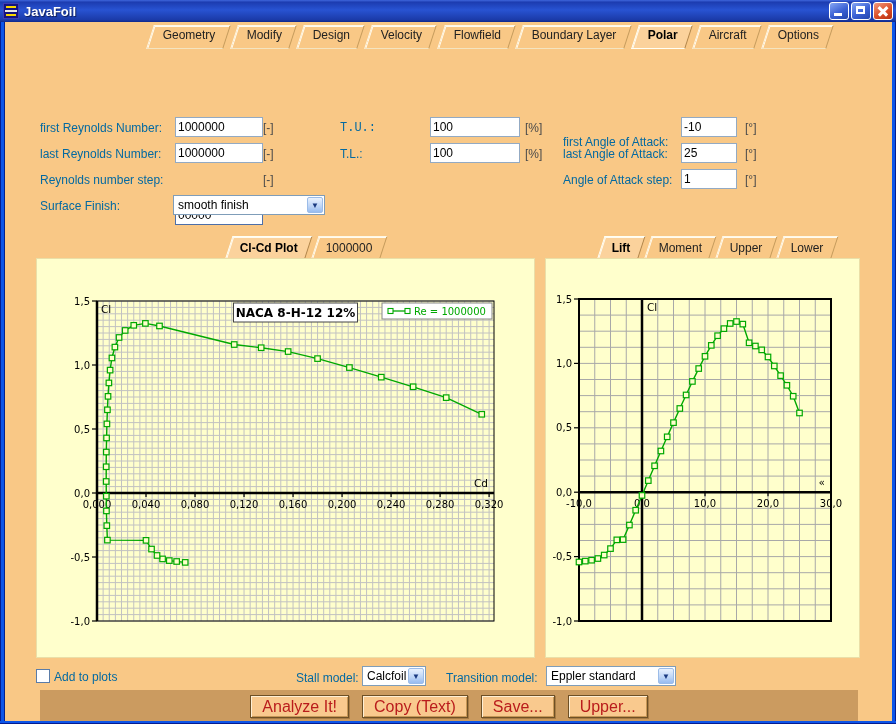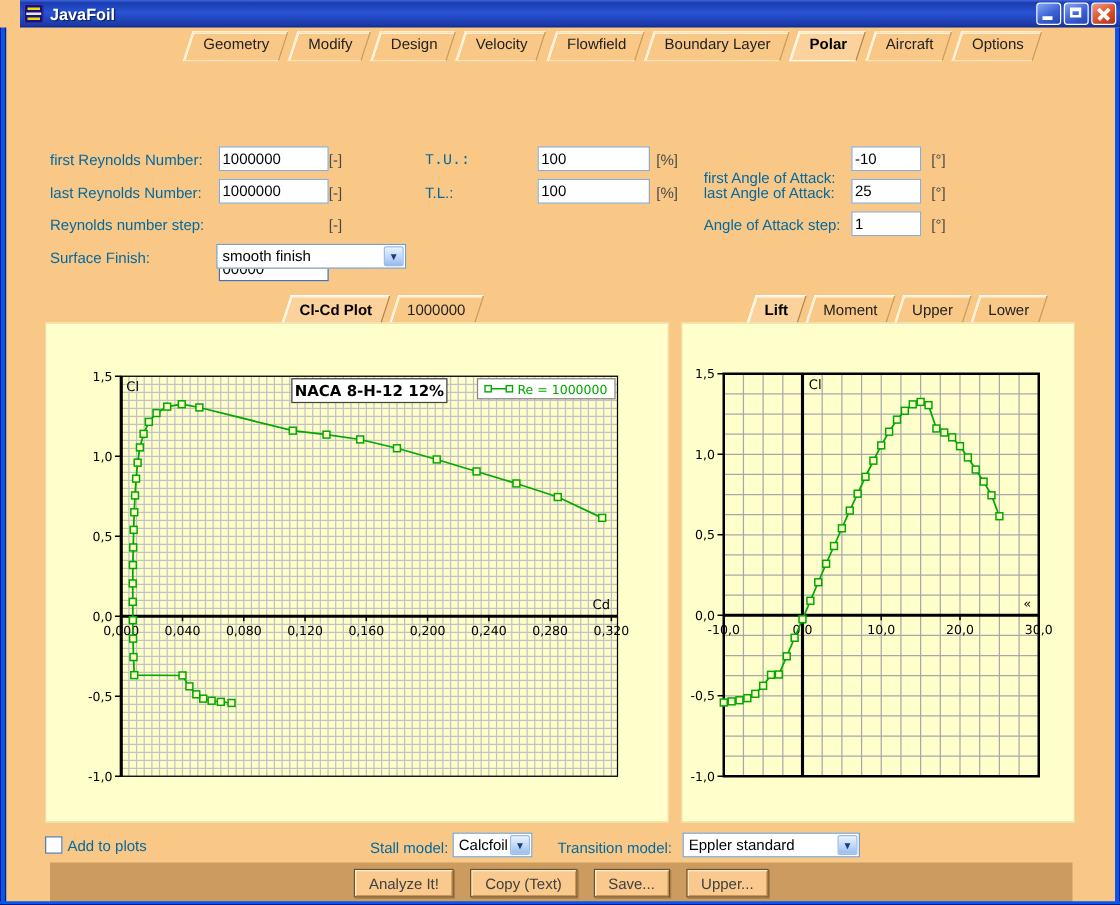--- a/index.html
+++ b/index.html
@@ -1,19 +1,19 @@
 <!DOCTYPE html>
 <html><head>
 <meta charset="utf-8">
 <style>
   html,body{margin:0;padding:0;background:#555;}
   .app{position:relative;width:896px;height:724px;background:#F9C886;overflow:hidden;
        font-family:"Liberation Sans",sans-serif;}
   
-  .titlebar{position:absolute;left:16px;top:0;right:0;height:22px;
+  .titlebar{position:absolute;left:0;top:0;right:0;height:22px;
     background:linear-gradient(180deg,#3E66DC 0%,#1C3CB0 10%,#2853D2 45%,#1B3AA8 90%,#10288A 100%);
     display:flex;align-items:center;gap:5px;padding-left:3px;box-sizing:border-box;}
   .appicon{width:16px;height:16px;background:#14147E;border:1px solid #3C3CB4;box-sizing:border-box;
     display:flex;flex-direction:column;justify-content:center;gap:2px;align-items:center;}
   .appicon i{display:block;width:10px;height:2px;background:#F8D800;}
   .appicon i.mid{background:#E8E8E8;width:12px;}
   .title-text{color:#fff;font-weight:bold;font-size:13px;text-shadow:1px 1px 1px rgba(0,0,20,.6);}
   .winbtns{position:absolute;right:3px;top:2px;display:flex;gap:2px;}
   .wbtn{position:relative;width:20px;height:18px;border:1px solid #fff;border-radius:3px;box-sizing:border-box;
     background:linear-gradient(150deg,#86A6F4 0%,#3A60D4 55%,#2346AE 100%);}
@@ -59,21 +59,21 @@
   .panel.right{left:545px;top:258px;width:315px;height:400px;}
   .ptabrow{position:absolute;top:236px;height:22px;display:flex;gap:6px;}
   .ptabrow.lgrp{left:228px;}
   .ptabrow.rgrp{left:600px;}
   
   .cb{position:absolute;left:36px;top:669px;width:12px;height:12px;background:#fff;border:1px solid #5A7CA8;}
   .btnbar{position:absolute;left:40px;top:690px;width:818px;height:34px;background:#CB9B60;
     display:flex;justify-content:center;gap:13px;padding-top:5px;box-sizing:border-box;}
   .btn{height:23px;padding:0 11px;background:#F9C98E;border:1px solid #6E5026;
     box-shadow:inset 1px 1px 0 #FFEFD4,inset -1px -1px 0 #C79756,1px 1px 0 #A87C44;
-    font-size:12px;color:#404040;font-family:"Liberation Sans",sans-serif;cursor:default;}
+    font-size:16px;color:#b91c1c;font-family:"Liberation Sans",sans-serif;cursor:default;}
   svg text{font-family:"DejaVu Sans",sans-serif;}
 </style>
 </head>
 <body>
 
 <div class="app">
 
   <div class="titlebar">
     <div class="appicon">
         <i></i>
@@ -459,21 +459,21 @@
   <span class="cb"></span>
   <span class="lbl" style="left:54px;top:670px;">Add to plots</span>
 
   <span class="lbl" style="left:296px;top:671px;">Stall model:</span>
   <div class="sel" style="left:362px;top:666px;width:64px;">
     <span class="val">Calcfoil</span>
     <span class="arrowbox">▼</span>
   </div>
 
   <span class="lbl" style="left:446px;top:671px;">Transition model:</span>
-  <div class="sel" style="left:546px;top:666px;width:142px;">
+  <div class="sel" style="left:546px;top:666px;width:130px;">
     <span class="val">Eppler standard</span>
     <span class="arrowbox">▼</span>
   </div>
 
   <div class="btnbar">
     <button class="btn">Analyze It!</button>
     <button class="btn">Copy (Text)</button>
     <button class="btn">Save...</button>
     <button class="btn">Upper...</button>
   </div>

